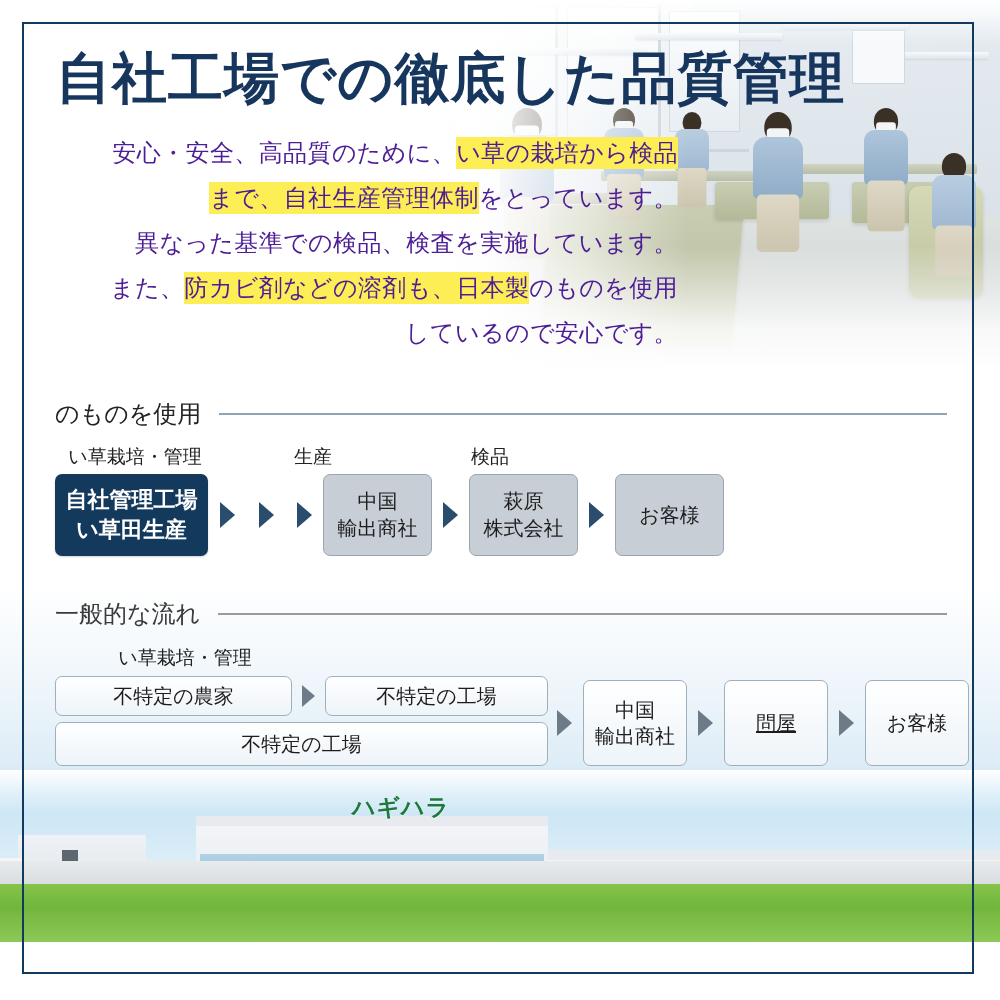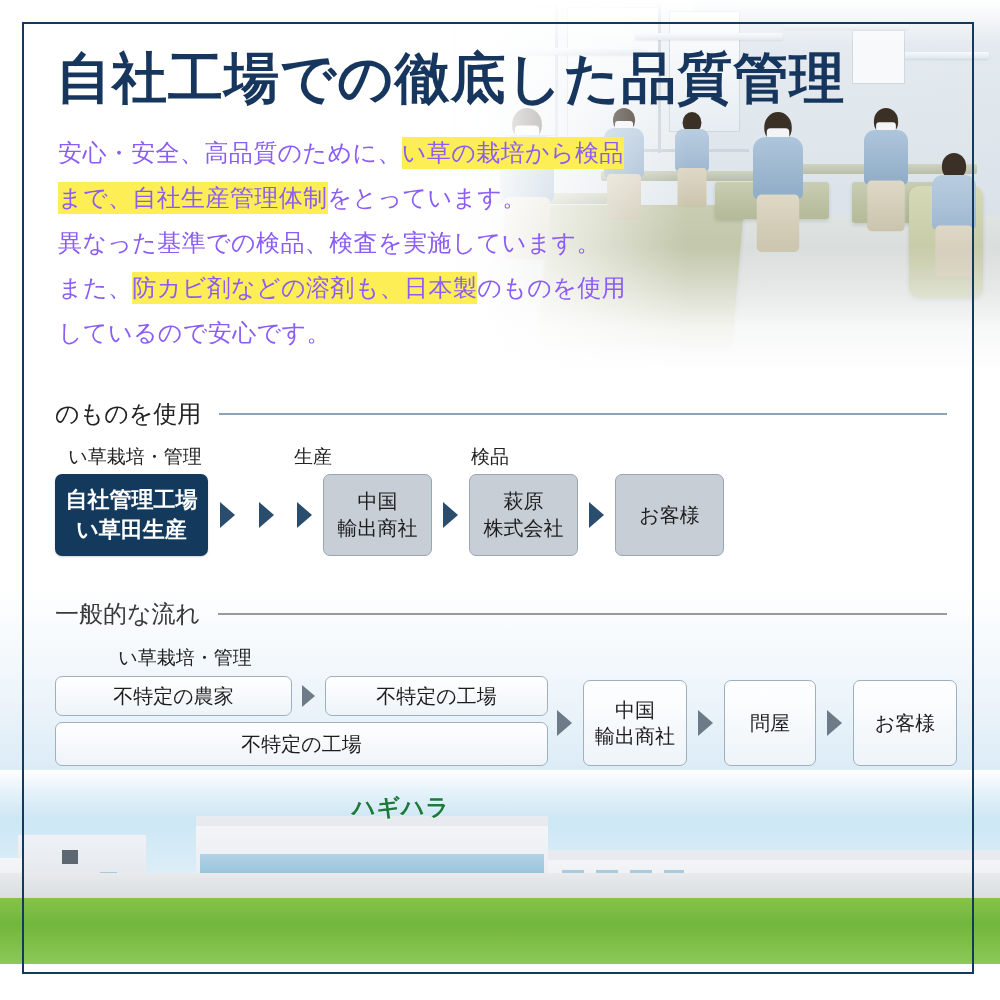--- a/index.html
+++ b/index.html
@@ -45,21 +45,21 @@
   
   .title{
     position:absolute;left:56px;top:48px;z-index:10;
     font-size:55px;font-weight:bold;color:#17365d;letter-spacing:1px;
     line-height:1.1;white-space:nowrap;
   }
 
   
   .lead{
     position:absolute;left:58px;top:131px;z-index:10;width:620px;
-    font-size:24px;color:#8b5cf6;line-height:45px;letter-spacing:.4px;
+    font-size:24px;color:#4c1d95;line-height:45px;letter-spacing:.4px;text-align:right;
   }
   .lead .ln{display:block;white-space:nowrap;}
   .hl{background:#fdee55;padding:2px 0;box-decoration-break:clone;-webkit-box-decoration-break:clone;}
 
   
   .sec-head{position:absolute;z-index:10;display:flex;align-items:center;width:892px;left:55px;}
   .sec-head .txt{font-size:24px;color:#222;white-space:nowrap;}
   .sec-head .rule{flex:1;height:2px;margin-left:18px;}
   #sec-own{top:398px;}
   #sec-own .rule{background:#8ea3b5;}
@@ -96,21 +96,21 @@
   }
   .arrow.gray-a{border-left-color:#6d7b88;}
 
   
   .lower-band{
     position:absolute;left:0;top:585px;width:1000px;height:215px;z-index:2;
     background:linear-gradient(180deg,rgba(255,255,255,1) 0%,rgba(236,244,250,1) 55%,rgba(212,232,245,1) 100%);
   }
 
   
-  .bldg-photo{position:absolute;left:0;top:770px;width:1000px;height:194px;overflow:hidden;z-index:3;}
+  .bldg-photo{position:absolute;left:0;top:770px;width:1000px;height:172px;overflow:hidden;z-index:3;}
   .sky{position:absolute;inset:0;background:linear-gradient(180deg,#bfe0f2 0%,#d7ecf7 45%,#eaf5fb 75%,#f3fafd 100%);}
   .bp-fade-top{position:absolute;left:0;right:0;top:0;height:26%;background:linear-gradient(180deg,#ffffff 0%,rgba(255,255,255,.55) 45%,rgba(255,255,255,0) 100%);}
   .bld{position:absolute;background:linear-gradient(180deg,#f3f5f8,#dfe4ea);}
   .bld.tall{background:linear-gradient(180deg,#eef1f5,#d8dee5);}
   .bld-roof{position:absolute;background:#e7ebf0;}
   .win{position:absolute;background:#2e3a46;opacity:.75;}
   .win.lite{background:#9fc3d8;opacity:.85;}
   .glassband{position:absolute;background:linear-gradient(180deg,#aacfe4,#7fb3cf);opacity:.9;}
   .grass{position:absolute;left:0;right:0;bottom:0;height:34%;background:linear-gradient(180deg,#86c34a 0%,#72b63c 40%,#8cc957 100%);}
   .ground{position:absolute;left:0;right:0;bottom:34%;height:13%;background:linear-gradient(180deg,#e8eaec,#dadee1);}
@@ -281,21 +281,21 @@
   <div class="flowrow" style="left:557px;top:680px;">
     <div class="arrow gray-a"></div>
     <div style="width:11px;"></div>
     <div class="box light" style="width:104px;height:86px;">
       <span class="l">中国</span>
       <span class="l">輸出商社</span>
     </div>
     <div style="width:11px;"></div>
     <div class="arrow gray-a"></div>
     <div style="width:11px;"></div>
-    <div class="box light" style="width:92px;height:86px;">
+    <div class="box light" style="width:104px;height:86px;text-decoration:underline;">
       <span class="l">問屋</span>
     </div>
     <div style="width:11px;"></div>
     <div class="arrow gray-a"></div>
     <div style="width:11px;"></div>
     <div class="box light" style="width:104px;height:86px;">
       <span class="l">お客様</span>
     </div>
   </div>
 

